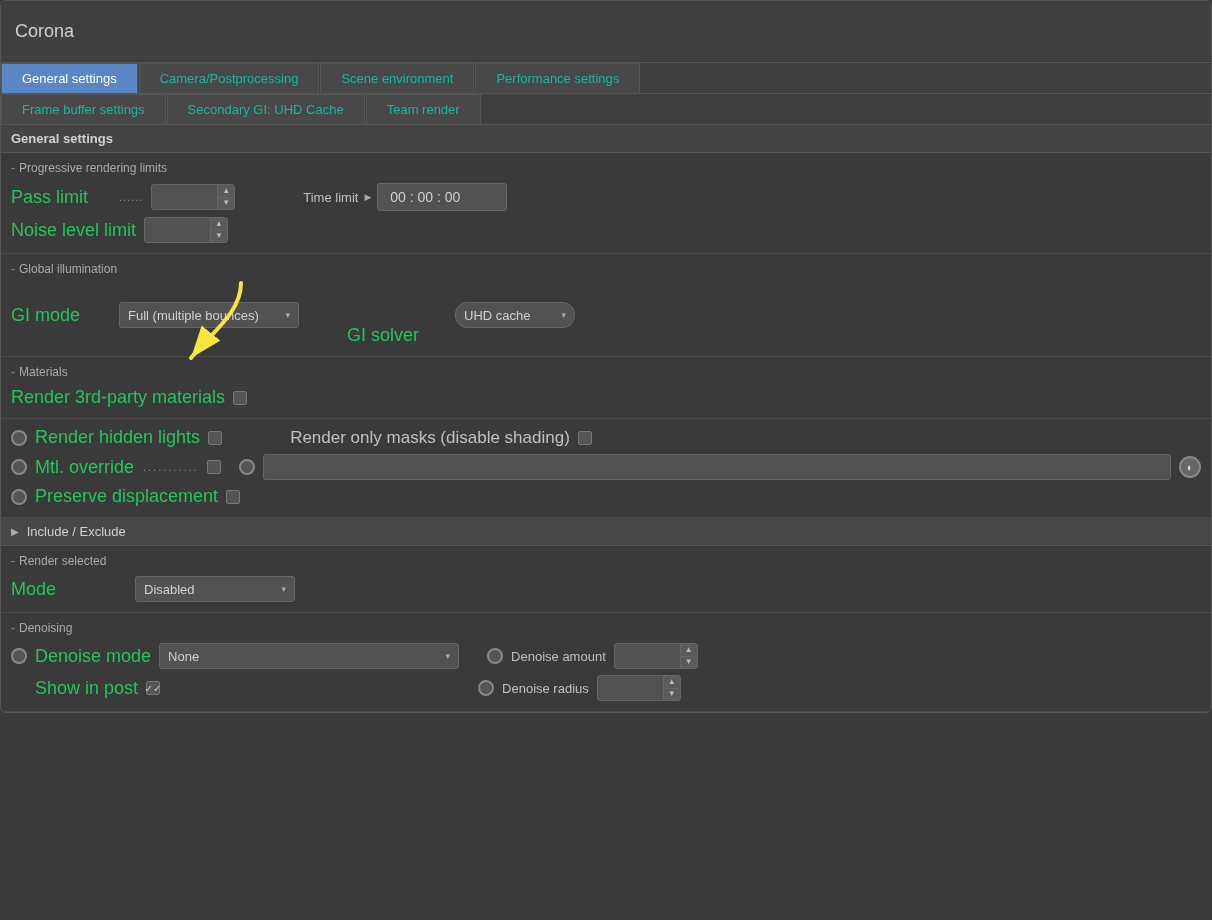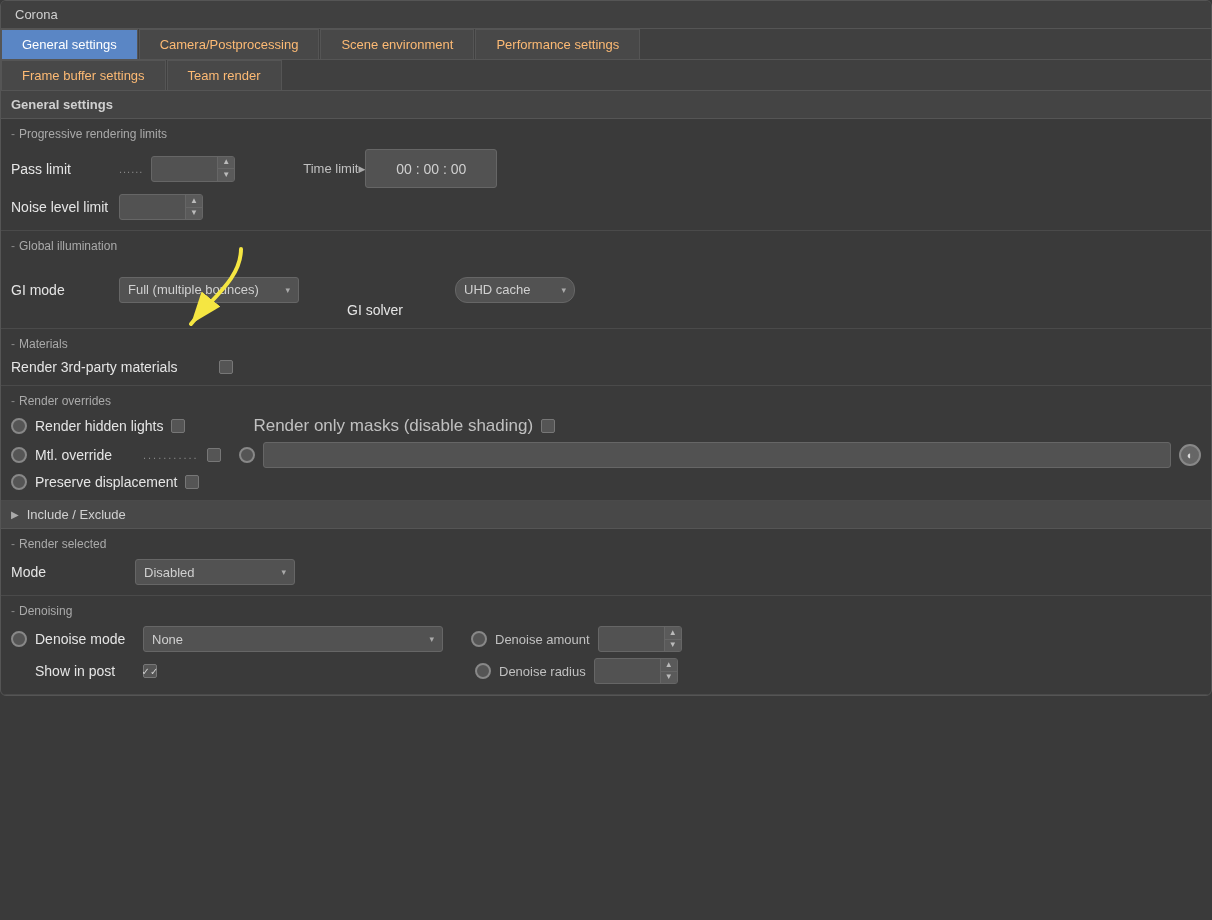--- a/index.html
+++ b/index.html
@@ -14,43 +14,43 @@
 
     .window {
       background: #3a3a3a;
       border: 1px solid #555;
       border-radius: 6px;
       overflow: hidden;
     }
 
     .title-bar {
       background: #404040;
-      padding: 6px 14px;
-      font-size: 13px;
+      padding: 20px 14px;
+      font-size: 18px;
       color: #d0d0d0;
       font-weight: 500;
       border-bottom: 1px solid #555;
     }
 
     .tabs-row {
       display: flex;
       background: #404040;
       border-bottom: 1px solid #555;
     }
 
     .tabs-row-2 {
       display: flex;
       background: #404040;
       border-bottom: 1px solid #555;
     }
 
     .tab {
       padding: 7px 20px;
       font-size: 13px;
-      color: #fdba74;
+      color: #14b8a6;
       border: 1px solid #555;
       border-bottom: none;
       cursor: pointer;
       background: #484848;
       margin-right: 1px;
     }
 
     .tab.active {
       background: #5a86c5;
       color: #fff;
@@ -87,33 +87,33 @@
 
     .form-row {
       display: flex;
       align-items: center;
       gap: 8px;
       margin-bottom: 6px;
       flex-wrap: wrap;
     }
 
     .form-label {
-      color: #e5e5e5;
-      font-size: 14px;
+      color: #22c55e;
+      font-size: 18px;
       min-width: 100px;
     }
 
     .time-display {
       background: #525252;
       border: 1px solid #666;
       border-radius: 3px;
       color: #d0d0d0;
       font-size: 14px;
-      padding: 3px 30px;
-      height: 39px;
+      padding: 3px 12px;
+      height: 28px;
       display: flex;
       align-items: center;
       min-width: 130px;
     }
 
     .dropdown {
       background: #525252;
       border: 1px solid #666;
       border-radius: 3px;
       color: #d0d0d0;
@@ -265,20 +265,21 @@
       line-height: 1;
     }
 
     .spinner-btn:first-child {
       border-bottom: 1px solid #666;
     }
 
     .time-limit-row {
       display: flex;
       align-items: center;
+      gap: 6px;
     }
 
     .time-limit-label {
       color: #c0c0c0;
       font-size: 13px;
     }
 
     .time-arrow {
       font-size: 9px;
       color: #aaa;
@@ -317,20 +318,23 @@
       <span>Scene environment</span>
     </div>
     <div class="tab">
       <span>Performance settings</span>
     </div>
   </div>
 
   <div class="tabs-row-2">
     <div class="tab">
       <span>Frame buffer settings</span>
+    </div>
+    <div class="tab">
+      <span>Secondary GI: UHD Cache</span>
     </div>
     <div class="tab">
       <span>Team render</span>
     </div>
   </div>
 
   <div class="section-header">
     <span>General settings</span>
   </div>
 
@@ -402,23 +406,20 @@
       <div class="sub-section-title">
         <span>Materials</span>
       </div>
       <div class="form-row">
         <span class="form-label" style="min-width:200px;">Render 3rd-party materials</span>
         <div class="checkbox"></div>
       </div>
     </div>
 
     <div class="sub-section">
-      <div class="sub-section-title">
-        <span>Render overrides</span>
-      </div>
       <div class="form-row">
         <div class="radio"></div>
         <span class="form-label">Render hidden lights</span>
         <div class="checkbox"></div>
         <span style="margin-left:60px; color:#c0c0c0; font-size:17px;">Render only masks (disable shading)</span>
         <div class="checkbox"></div>
       </div>
       <div class="form-row">
         <div class="radio"></div>
         <span class="form-label">Mtl. override</span>

